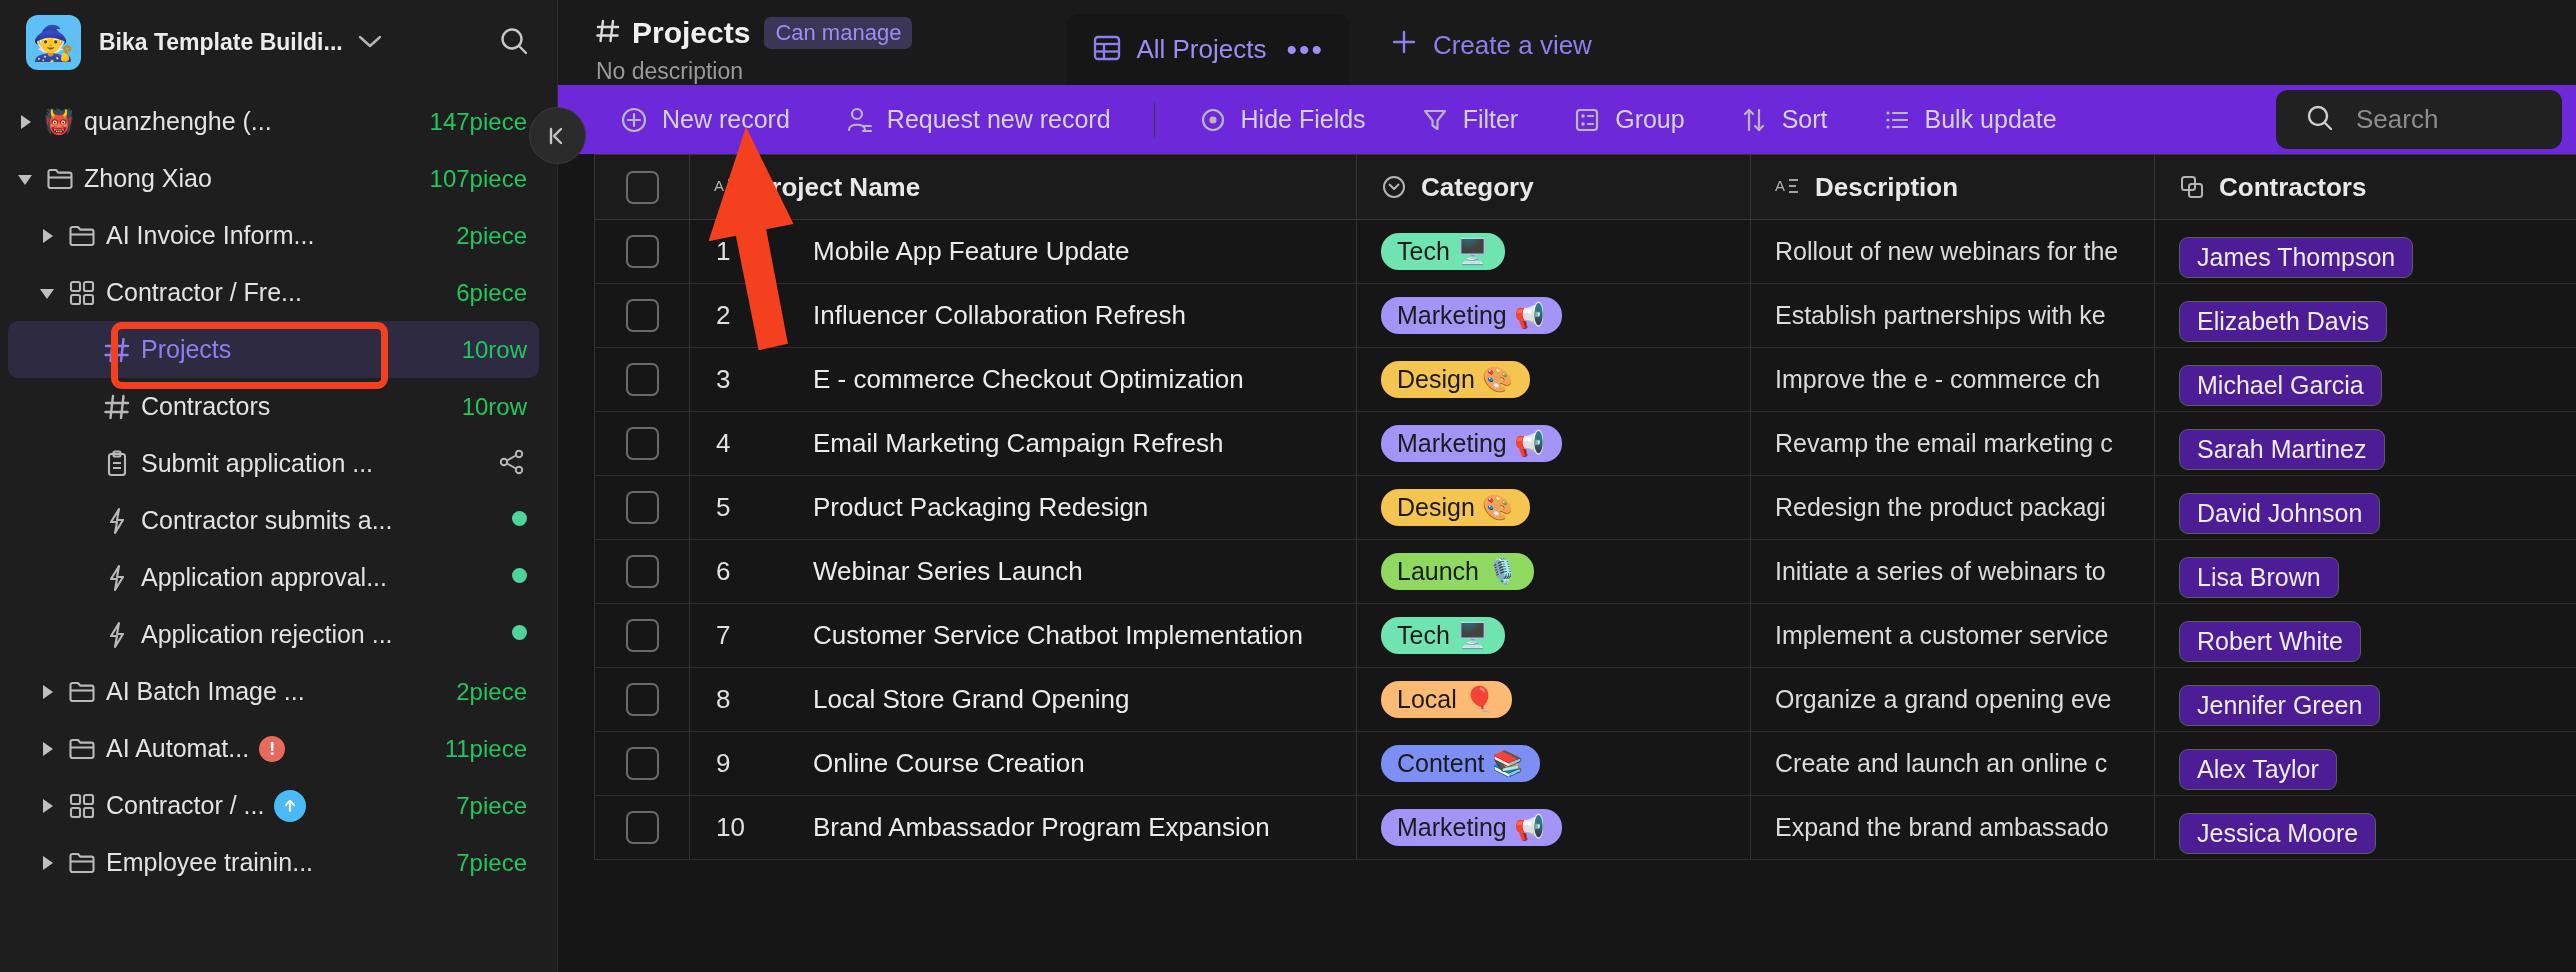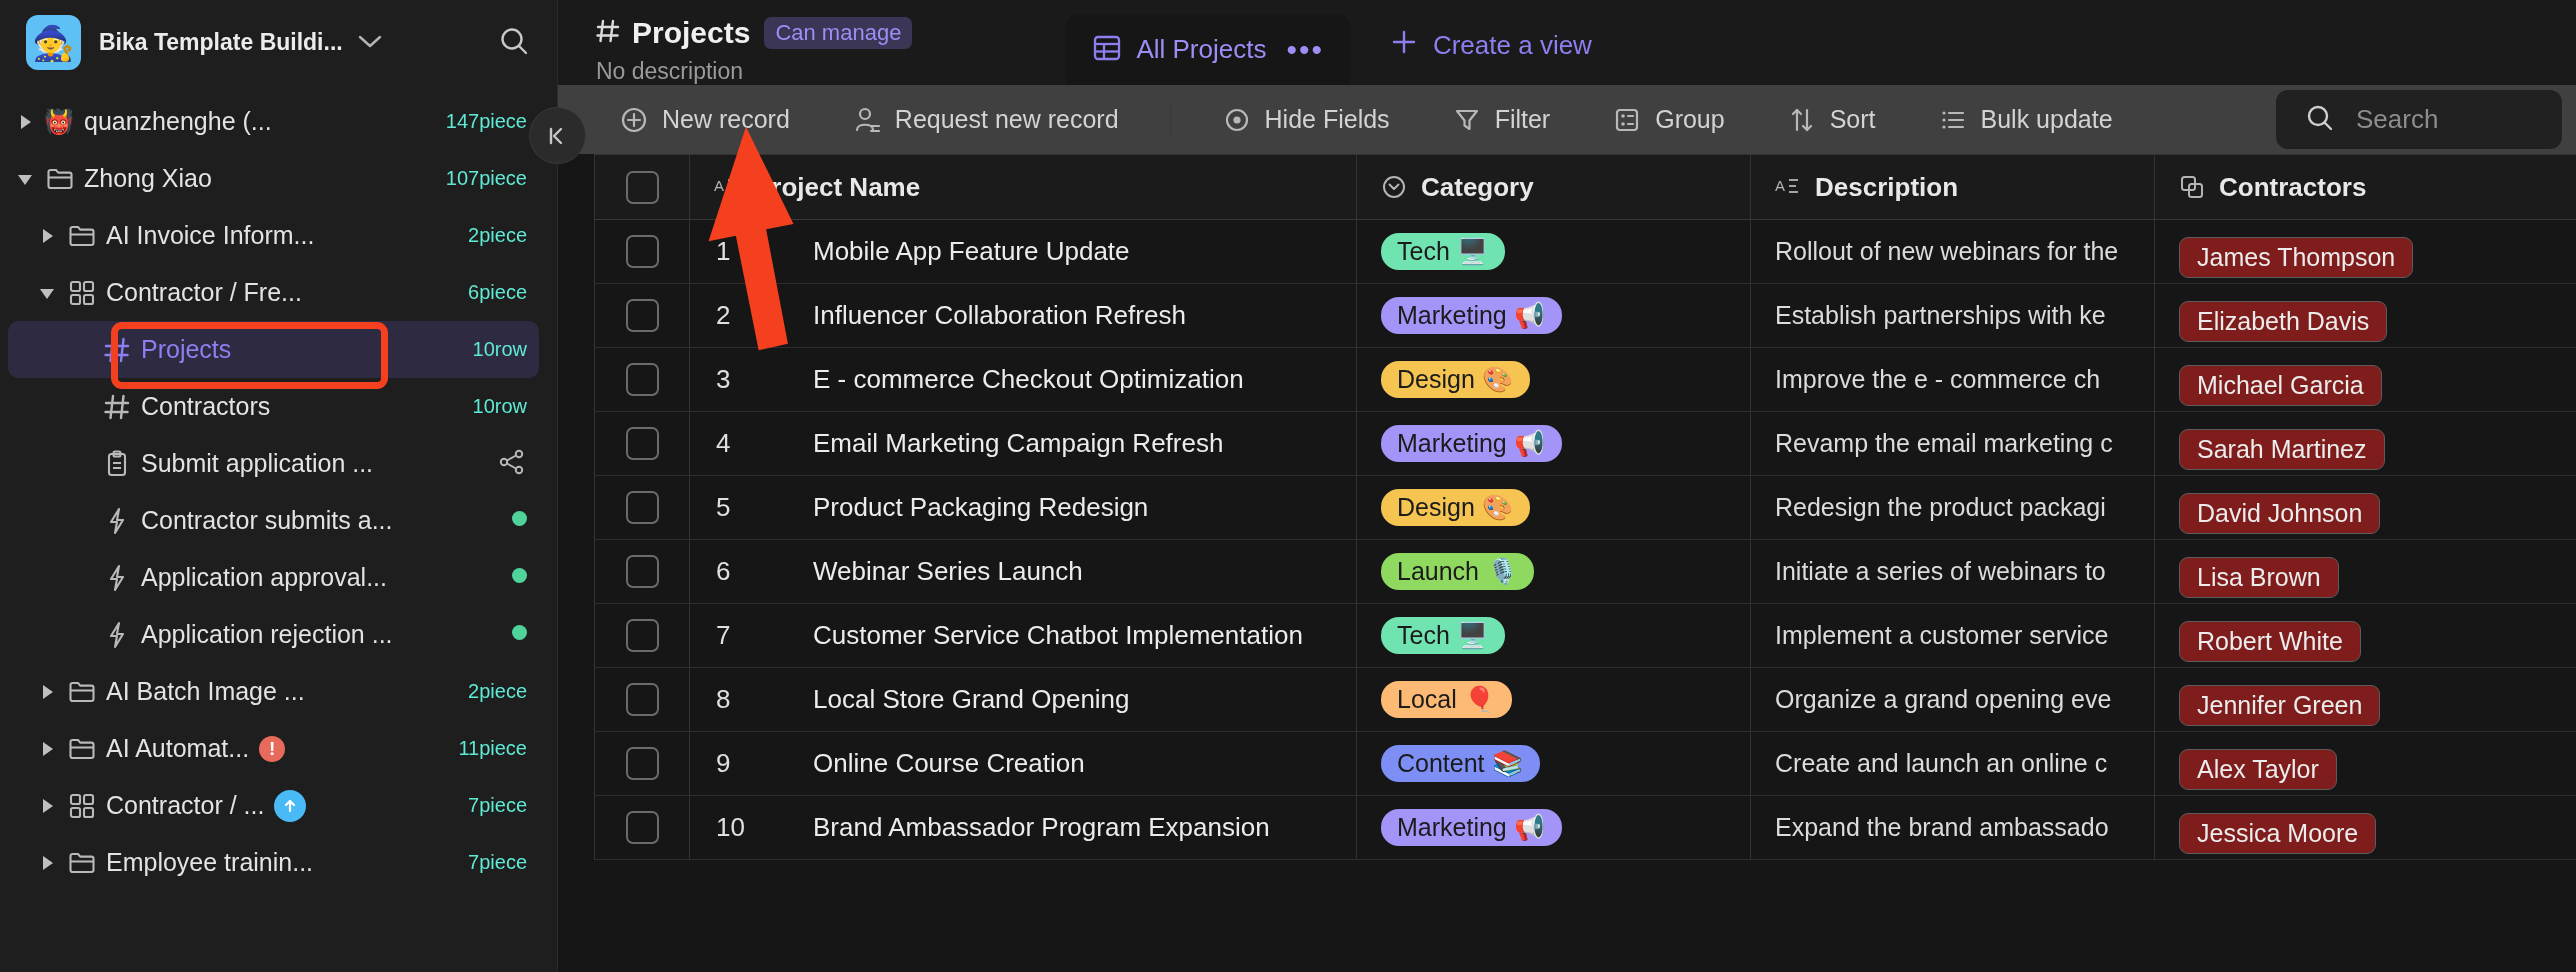--- a/index.html
+++ b/index.html
@@ -53,21 +53,21 @@
     display: flex; align-items: center; justify-content: center;
     color: #b9b9b9;
   }
   .node .nlabel {
     color: #e3e3e3; font-size: 25px;
     white-space: nowrap; overflow: hidden; text-overflow: clip;
     margin-left: 6px;
   }
   .node .emoji { font-size: 24px; margin-right: 2px; }
   .node .ncount {
-    margin-left: auto; color: #5eead4; font-size: 20px; white-space: nowrap;
+    margin-left: auto; color: #22c55e; font-size: 24px; white-space: nowrap;
     padding-left: 8px;
   }
   .node .badge-dot { margin-left: auto; }
   .depth1 { padding-left: 22px; }
   .depth2 { padding-left: 57px; }
 
   .node.selected { background: #2e2a42; }
   .node.selected .nlabel { color: #8c7ff0; }
   .node.selected .nicon { color: #8c7ff0; }
 
@@ -127,21 +127,21 @@
   .view-tab .tab-label { color: #9b8ef5; font-size: 26px; }
   .view-tab .tab-dots { color: #9b8ef5; font-size: 30px; letter-spacing: 2px; margin-left: 6px; }
   .create-view {
     display: flex; align-items: center; gap: 14px;
     color: #8c7ff0; font-size: 26px; margin-left: 39px; height: 71px;
     padding-bottom: 8px;
   }
 
   .toolbar {
     height: 69px; display: flex; align-items: center;
-    background: #404040; padding-left: 36px; gap: 12px;
+    background: #6d28d9; padding-left: 36px; gap: 4px;
   }
   .tool {
     display: flex; align-items: center; gap: 13px;
     color: #d3d3d3; font-size: 25px; padding: 0 25px; height: 69px; white-space: nowrap;
   }
   .tool .t-ic { color: #b8b8b8; display: flex; }
   .tool-sep { width: 1px; height: 34px; background: #3a3a3a; margin: 0 14px; }
   .search-box {
     margin-left: auto; display: flex; align-items: center; gap: 20px;
     background: #212121; border-radius: 12px; height: 59px; padding: 0 28px;
@@ -169,21 +169,21 @@
   .idx { color: #e0e0e0; font-size: 26px; }
   .pname { color: #ececec; font-size: 26px; white-space: nowrap; }
   .dtext { color: #dcdcdc; font-size: 25px; white-space: nowrap; }
   .tag {
     display: inline-flex; align-items: center; gap: 8px;
     border-radius: 18px; padding: 4px 16px; font-size: 25px; color: #1b1b1b;
     white-space: nowrap;
   }
   .pill {
     display: inline-flex; align-items: center;
-    background: #7f1d1d; border: 1px solid #5c5c5c; border-radius: 9px;
+    background: #4c1d95; border: 1px solid #5c5c5c; border-radius: 9px;
     padding: 5px 17px; color: #ececec; font-size: 25px; white-space: nowrap; margin-top: 12px;
   }
 
   
   .arrow-svg { position: absolute; left: 0; top: 0; pointer-events: none; z-index: 50; }
   .stage { position: relative; width: 2576px; height: 972px; }
 </style>
 </head>
 <body>
 

